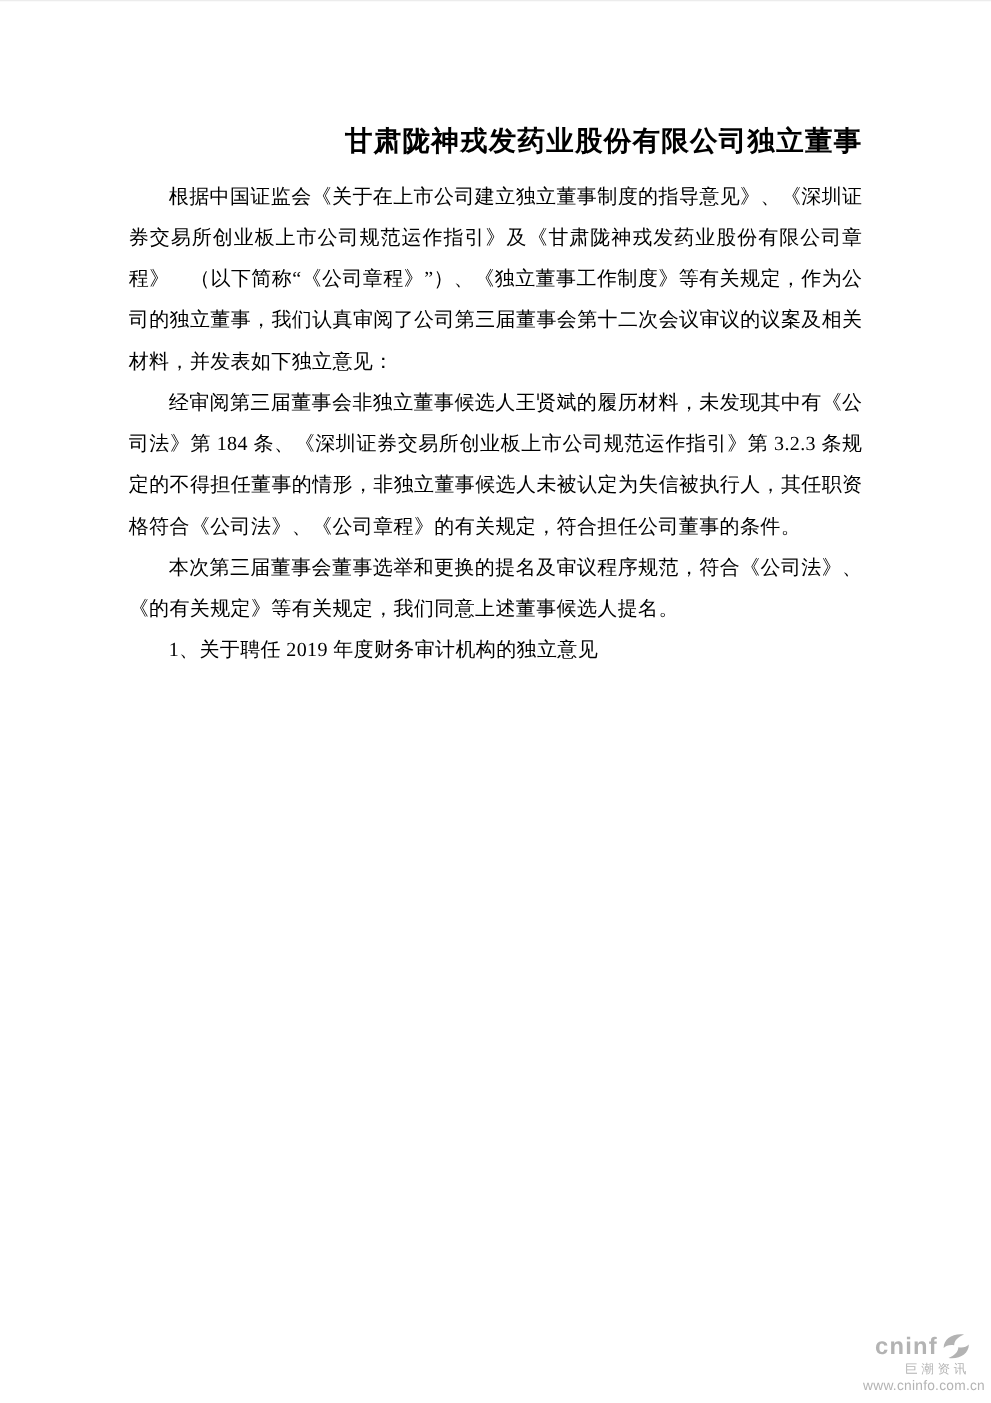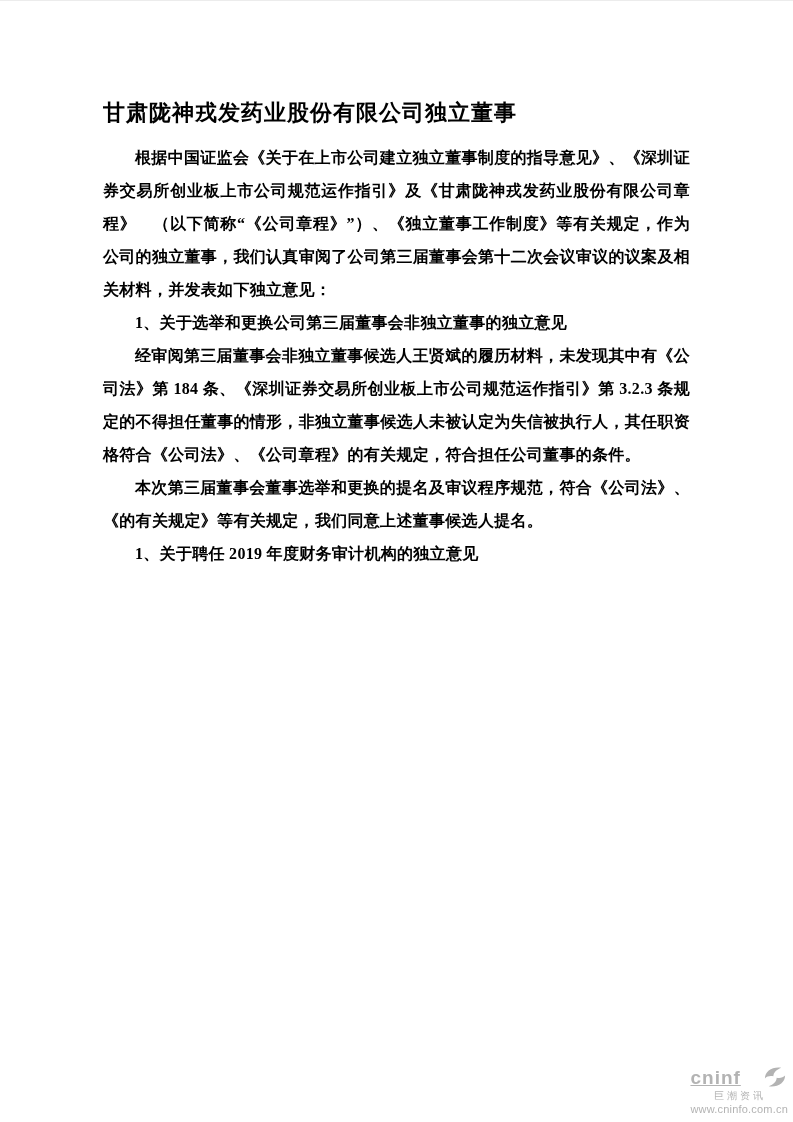--- a/index.html
+++ b/index.html
@@ -17,94 +17,91 @@
   }
   .page {
     position: relative;
     width: 793px;
     height: 1122px;
     background: #ffffff;
     border-top: 1px solid #ececec;
     padding: 90px 103px 0 103px;
   }
   .doc-title {
-    text-align: left;
+    text-align: right;
     font-weight: bold;
     font-size: 22px;
     line-height: 43px;
     letter-spacing: 1px;
   }
   .doc-title .title-line {
     display: block;
   }
   .doc-body {
     margin-top: 7px;
     font-size: 16px;
     line-height: 33px;
     text-align: justify;
     letter-spacing: 0.3px;
   }
   .doc-body p {
     margin: 0;
     text-indent: 2em;
-    font-weight: bold;
   }
   
   .cninfo-logo {
     position: absolute;
     right: 5px;
     bottom: 7px;
     text-align: right;
     color: #b3b3b3;
     font-family: "Liberation Sans", "DejaVu Sans", sans-serif;
     line-height: 1.1;
     user-select: none;
   }
   .logo-row {
     display: flex;
     align-items: flex-start;
-    justify-content: space-between;
+    justify-content: center;
     gap: 2px;
-    text-decoration: underline;
   }
   .logo-brand {
     font-weight: bold;
     font-size: 19px;
     letter-spacing: 1px;
     line-height: 22px;
   }
   .logo-swirl {
     width: 26px;
     height: 24px;
     margin-top: -2px;
   }
   .logo-cn {
     font-size: 10px;
     letter-spacing: 3px;
     margin-top: 1px;
-    margin-right: 22px;
+    margin-right: 12px;
   }
   .logo-url {
     font-size: 11px;
     margin-top: 2px;
     letter-spacing: 0.2px;
   }
 </style>
 </head>
 <body>
 
 <div class="page">
 
   <div class="doc-title">
     <span class="title-line">甘肃陇神戎发药业股份有限公司独立董事</span>
   </div>
 
   <div class="doc-body">
     <p>根据中国证监会《关于在上市公司建立独立董事制度的指导意见》、《深圳证券交易所创业板上市公司规范运作指引》及《甘肃陇神戎发药业股份有限公司章程》　（以下简称“《公司章程》”）、《独立董事工作制度》等有关规定，作为公司的独立董事，我们认真审阅了公司第三届董事会第十二次会议审议的议案及相关材料，并发表如下独立意见：</p>
-    <p>1、关于选举和更换公司第三届董事会非独立董事的独立意见</p>
     <p>经审阅第三届董事会非独立董事候选人王贤斌的履历材料，未发现其中有《公司法》第 184 条、《深圳证券交易所创业板上市公司规范运作指引》第 3.2.3 条规定的不得担任董事的情形，非独立董事候选人未被认定为失信被执行人，其任职资格符合《公司法》、《公司章程》的有关规定，符合担任公司董事的条件。</p>
     <p>本次第三届董事会董事选举和更换的提名及审议程序规范，符合《公司法》、《的有关规定》等有关规定，我们同意上述董事候选人提名。</p>
     <p>1、关于聘任 2019 年度财务审计机构的独立意见</p>
   </div>
 
   <div class="cninfo-logo">
     <div class="logo-row">
       <span class="logo-brand">cninf</span>
       <svg class="logo-swirl" viewBox="0 0 100 100" xmlns="http://www.w3.org/2000/svg">
         <path d="M8 56 C8 26 38 6 76 11 C56 20 44 30 43 47 C30 44 16 47 8 56 Z" fill="#b3b3b3"></path>

